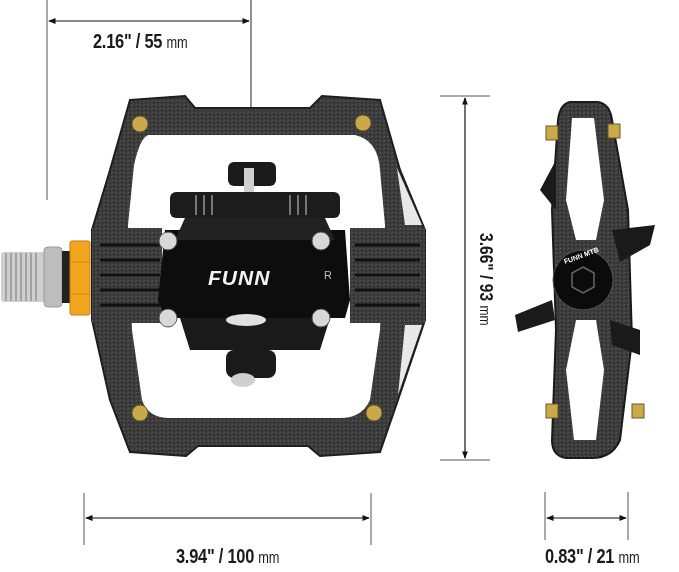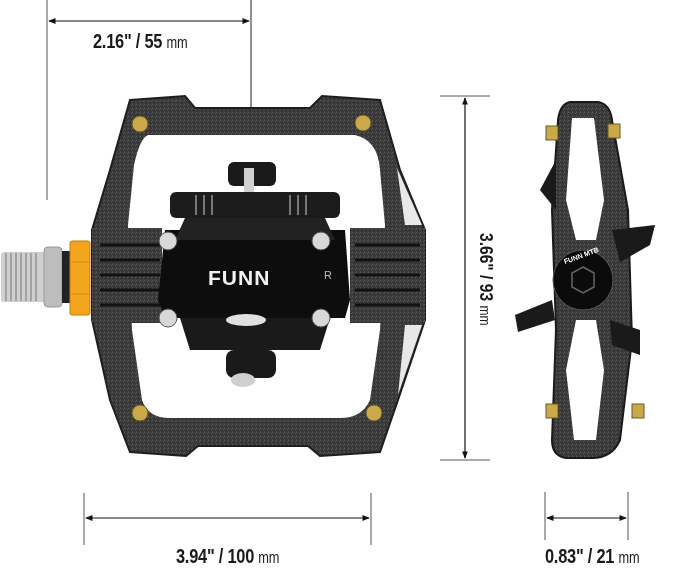--- a/index.html
+++ b/index.html
@@ -154,21 +154,21 @@
       <line x1="371" y1="493" x2="371" y2="545" stroke="#555" stroke-width="1"></line>
       <line x1="86" y1="518" x2="369" y2="518" stroke="#111" stroke-width="1.2" marker-start="url(#arr)" marker-end="url(#arr)"></line>
     </g>
     <g>
       <line x1="545" y1="492" x2="545" y2="540" stroke="#555" stroke-width="1"></line>
       <line x1="628" y1="492" x2="628" y2="540" stroke="#555" stroke-width="1"></line>
       <line x1="547" y1="518" x2="626" y2="518" stroke="#111" stroke-width="1.2" marker-start="url(#arr)" marker-end="url(#arr)"></line>
     </g>
   </svg>
 
-  <div style="position:absolute;left:208px;top:266px;font-family:'Liberation Sans',sans-serif;font-weight:bold;font-size:21px;color:#f2f2f2;letter-spacing:1px;">FUNN</div>
+  <div style="position:absolute;left:208px;top:266px;font-family:'Liberation Sans',sans-serif;font-style:italic;font-weight:bold;font-size:21px;color:#f2f2f2;letter-spacing:1px;">FUNN</div>
   <div style="position:absolute;left:324px;top:269px;font-family:'Liberation Sans',sans-serif;font-size:11px;color:#bbb;">R</div>
   <div style="position:absolute;left:563px;top:252px;font-family:'Liberation Sans',sans-serif;font-weight:bold;font-size:7px;color:#fff;transform:rotate(-20deg);">FUNN MTB</div>
 
   <div class="dim-label" style="left:93px;top:30px;font-size:20px;">
     <span>2.16"</span><span> / </span><span>55</span> <span class="unit">mm</span>
   </div>
 
   <div class="vlabel" style="left:497px;top:233px;font-size:19px;">
     <span>3.66"</span><span> / </span><span>93</span> <span class="unit">mm</span>
   </div>

